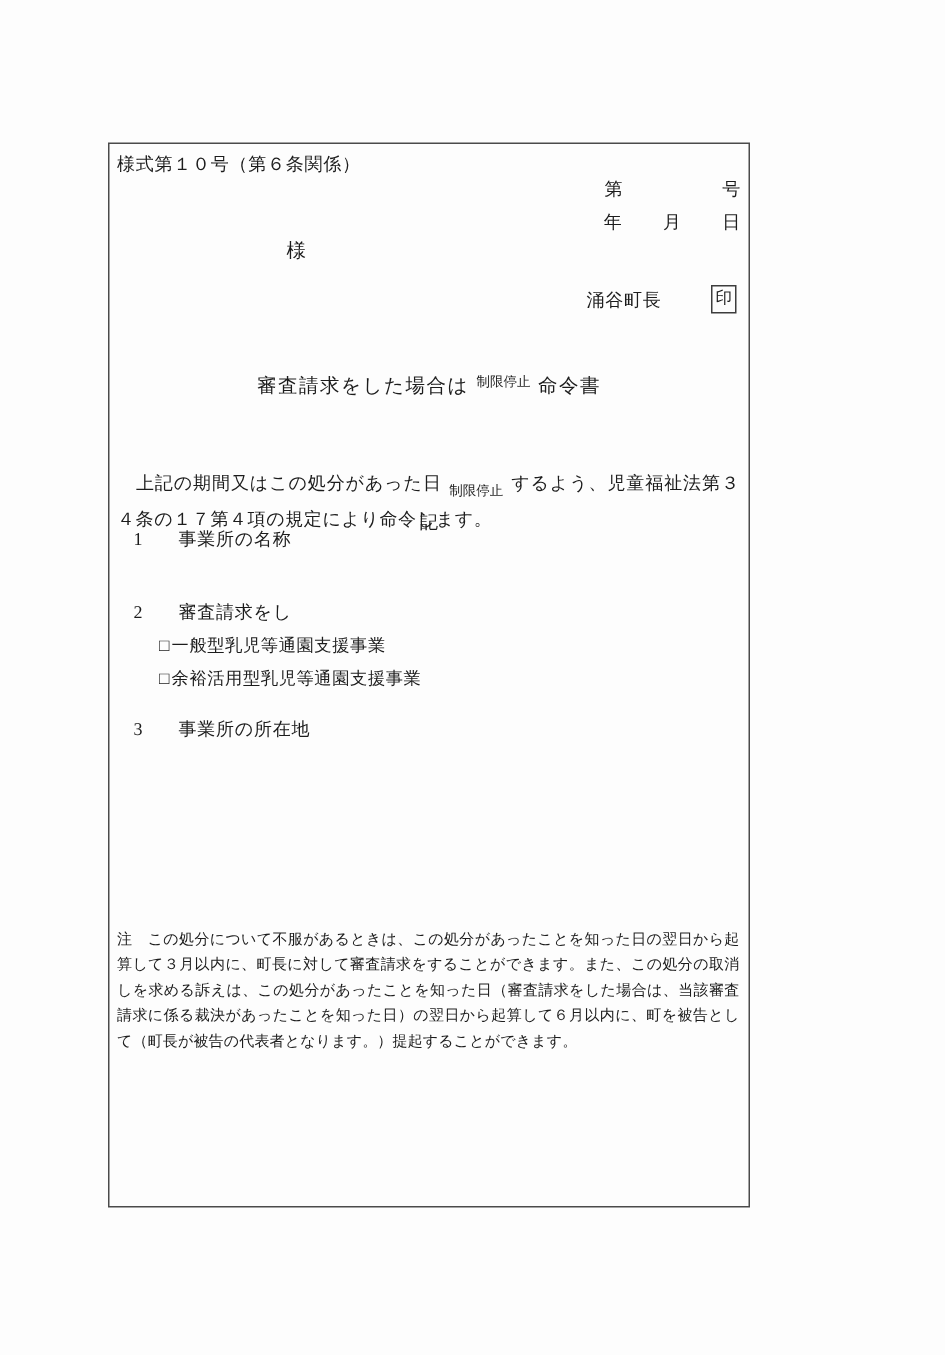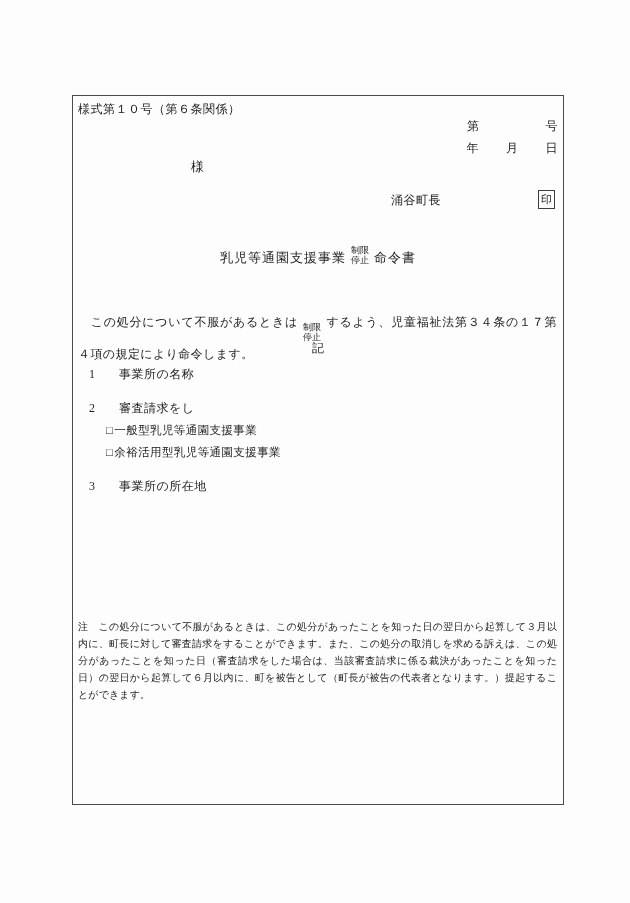--- a/index.html
+++ b/index.html
@@ -6,42 +6,42 @@
   body{
     width:630px;height:903px;
     background:#ffffff;
     font-family:"Liberation Serif","DejaVu Serif",serif;
     color:#1c1c1c;
     position:relative;
     -webkit-font-smoothing:antialiased;
   }
   .page{position:absolute;inset:0;background:#fdfdfd;}
   .frame{
-    position:absolute;left:72px;top:95px;width:492px;height:710px;
+    position:absolute;left:72px;top:95px;width:428px;height:710px;
     border:1px solid #4b4b4b;box-sizing:border-box;background:#fdfdfd;
   }
   .row{position:absolute;font-size:12px;letter-spacing:0.5px;white-space:nowrap;}
   .form-number{left:5px;top:5px;}
   .docno-row{right:5px;top:22px;display:flex;gap:66px;}
   .date-row{right:5px;top:44px;display:flex;gap:27px;}
   .addressee-row{left:118px;top:62px;font-size:13px;}
   .issuer-name{left:318px;top:96px;}
   .seal-box{
     position:absolute;right:8px;top:94px;
     border:1px solid #3d3d3d;font-size:11px;line-height:1;
     padding:3px 2px;letter-spacing:0;
   }
   .doc-title{
     position:absolute;left:0;right:0;top:149px;
     display:flex;justify-content:center;align-items:center;
     font-size:13px;letter-spacing:1px;white-space:nowrap;
   }
   .doc-title .main{position:relative;top:3px;}
   .stack{
-    display:inline-flex;flex-direction:column;align-items:flex-start;
+    display:inline-flex;flex-direction:row;align-items:flex-start;
     font-size:9px;line-height:10px;letter-spacing:0;
     margin:0 5px;vertical-align:-0.4em;
   }
   .body-par{
     position:absolute;left:5px;right:6px;top:202px;
     font-size:12px;line-height:24px;letter-spacing:0.4px;
     text-align:justify;
   }
   .body-par .stack{vertical-align:-0.45em;}
   .record-mark{position:absolute;left:0;right:0;top:244px;text-align:center;font-size:12px;}
@@ -74,36 +74,36 @@
       <span>月</span>
       <span>日</span>
     </div>
 
     <div class="row addressee-row">様</div>
 
     <div class="row issuer-name">涌谷町長</div>
     <div class="seal-box">印</div>
 
     <div class="doc-title">
-      <span class="main">乳児等通園支援事業</span>
+      <span class="main">審査請求をした場合は</span>
       <span class="stack">
         <span>制限</span>
         <span>停止</span>
       </span>
       <span class="main">命令書</span>
     </div>
 
-    <p class="body-par"><span>　この処分について不服があるときは</span><span class="stack">
+    <p class="body-par"><span>　上記の期間又はこの処分があった日</span><span class="stack">
           <span>制限</span>
           <span>停止</span>
         </span><span>するよう、児童福祉法第３４条の１７第４項の規定により命令します。</span></p>
 
     <div class="record-mark">記</div>
 
-    <div class="row item-row" style="top:270px">
+    <div class="row item-row" style="top:255px">
       <span class="num">1</span><span>事業所の名称</span>
     </div>
 
     <div class="row item-row" style="top:304px">
       <span class="num">2</span><span>審査請求をし</span>
     </div>
 
     <div class="row cb-row" style="top:327px">
       <span class="box">□</span><span>一般型乳児等通園支援事業</span>
     </div>

